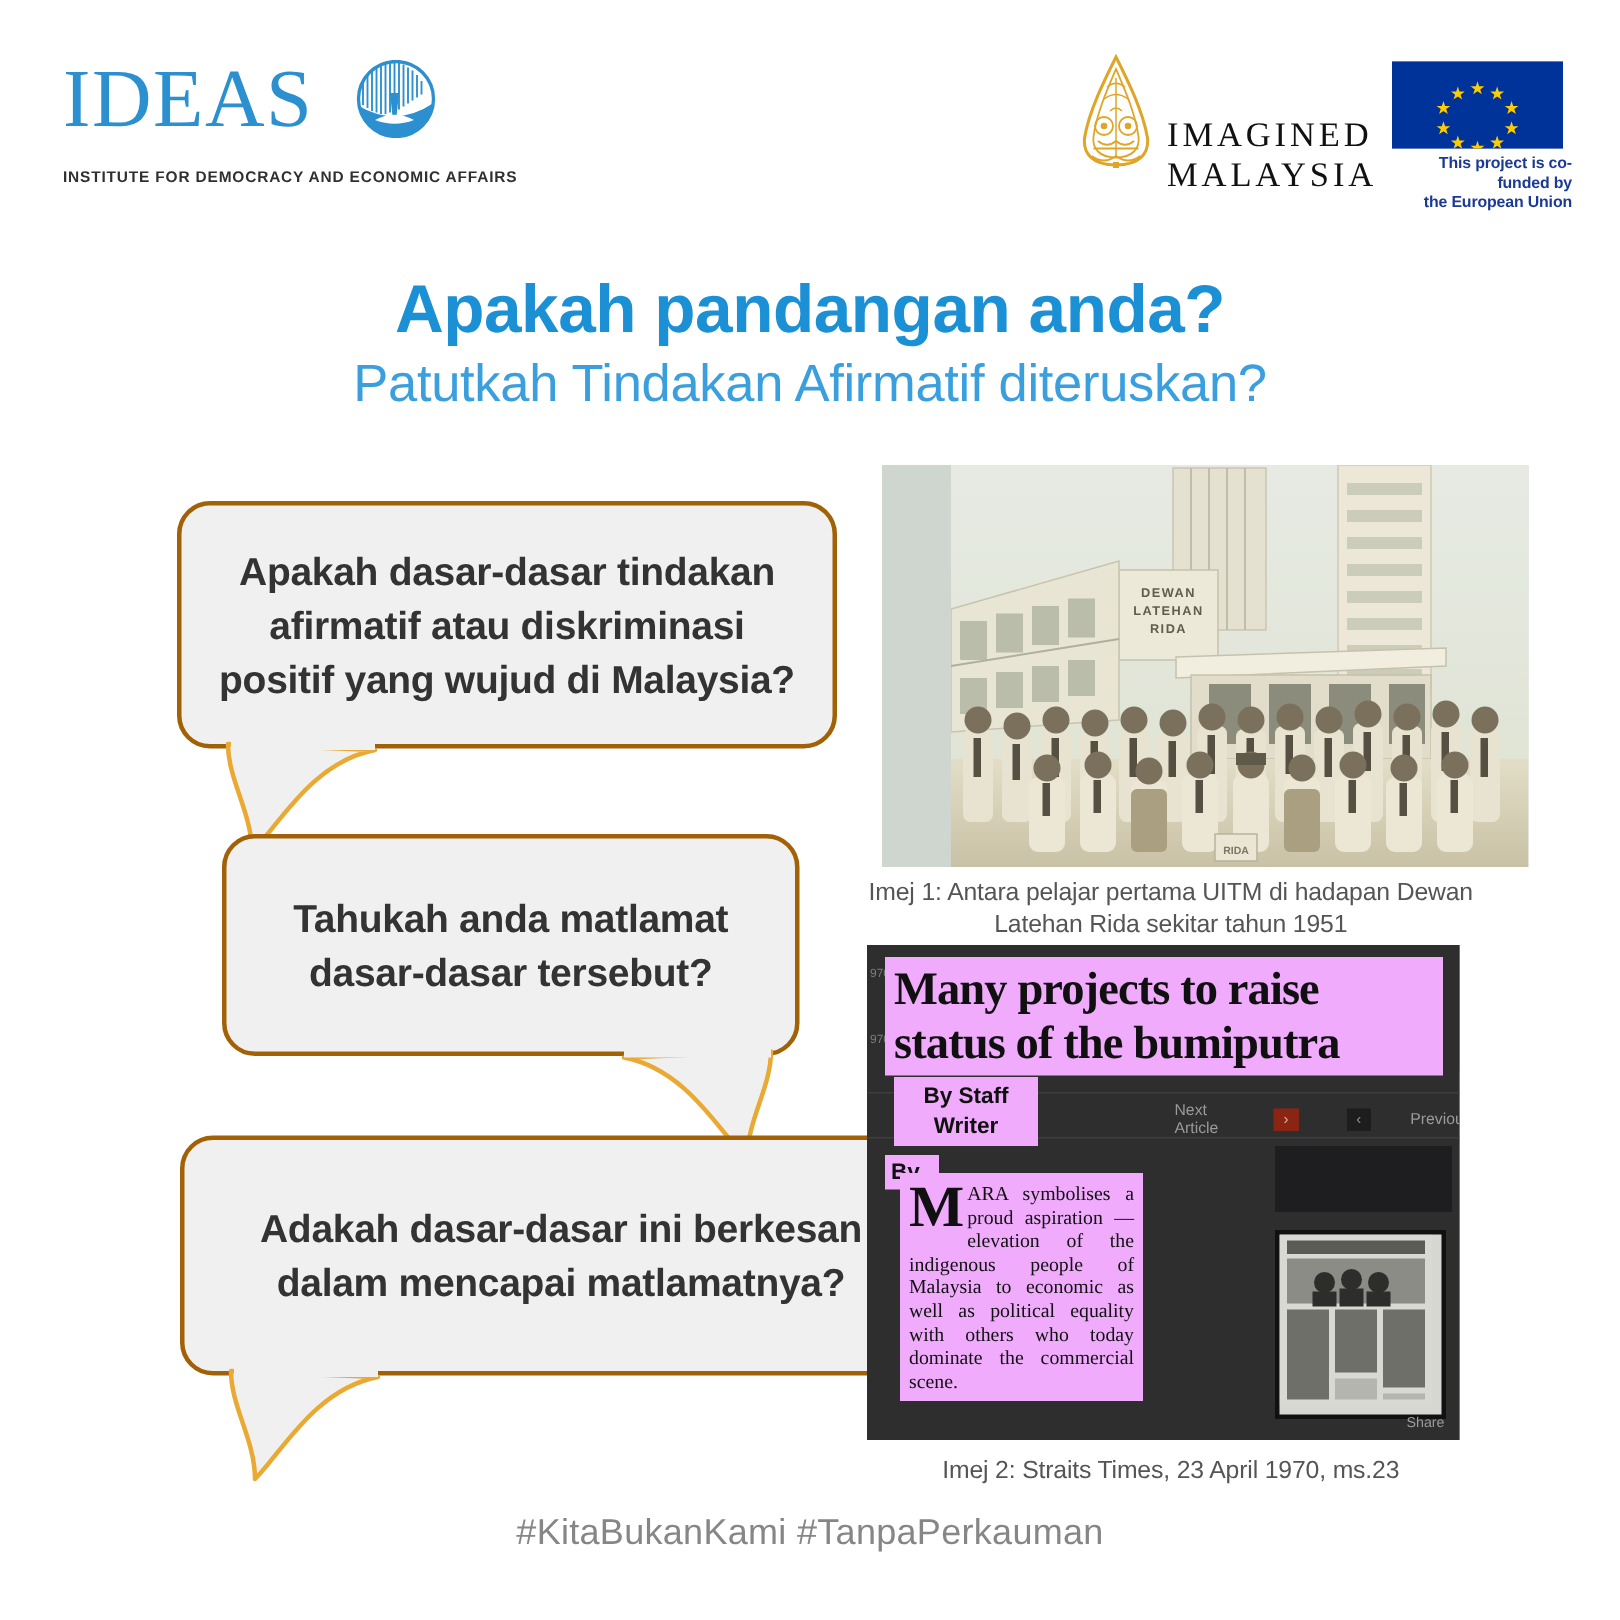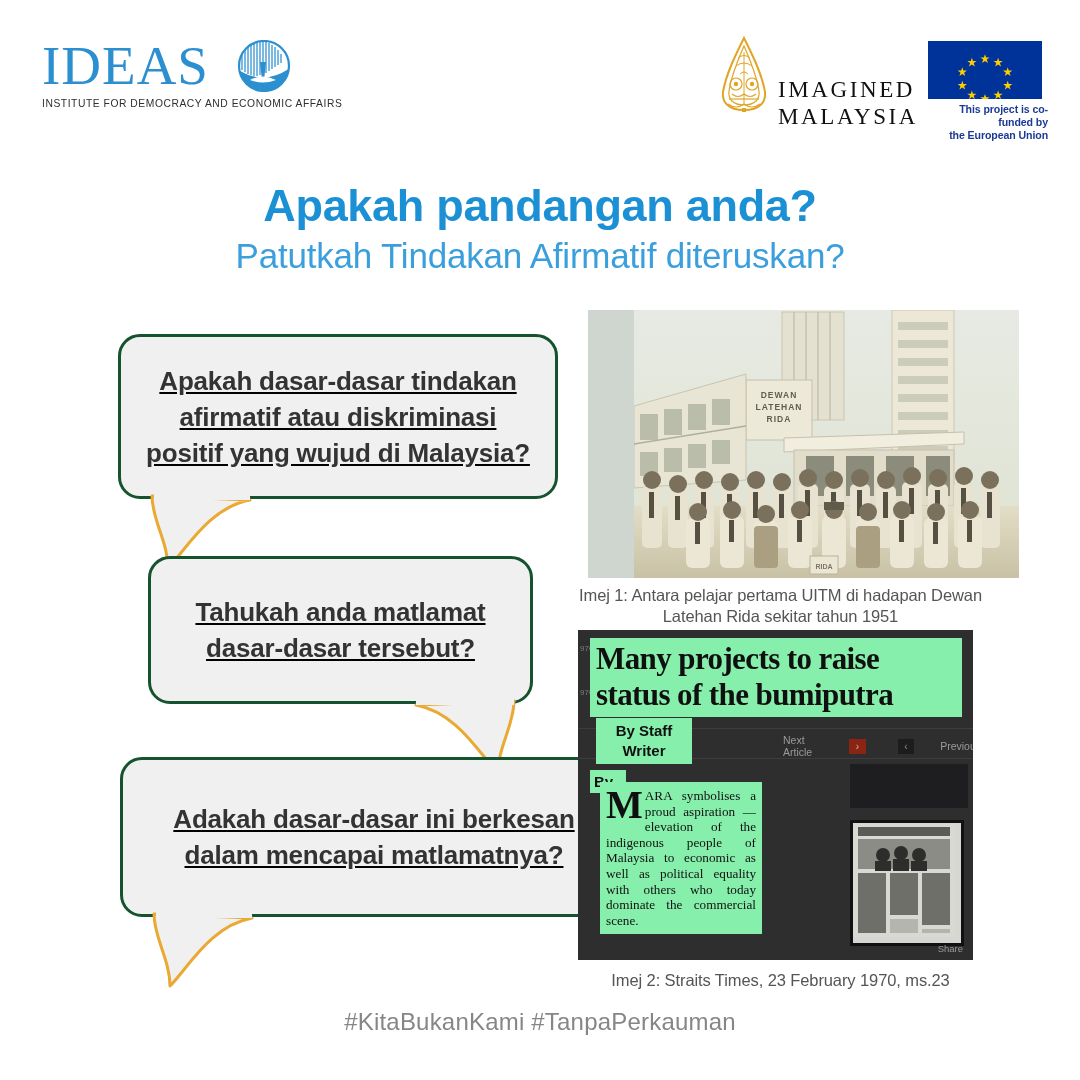--- a/index.html
+++ b/index.html
@@ -48,22 +48,22 @@
     top: 2px;
     width: 56px;
     height: 52px;
   }
   #ideas-tagline {
     display: block;
     font-family: "Liberation Sans", sans-serif;
     font-size: 10.3px;
     letter-spacing: 0.55px;
     color: #2f2f2f;
-    font-weight: normal;
-    margin-top: 3px;
+    font-weight: bold;
+    margin-top: 18px;
     white-space: nowrap;
   }
 
   
   #im-logo {
     position: absolute;
     left: 716px;
     top: 36px;
     width: 190px;
     height: 80px;
@@ -137,28 +137,27 @@
     letter-spacing: -0.2px;
     line-height: 44px;
     margin-top: 2px;
   }
 
   
   .bubble-wrap { position: absolute; }
   .bubble {
     position: relative;
     background: #f0f0f0;
-    border: 3px solid #14532d;
+    border: 3px solid #a16207;
     border-radius: 22px;
     box-sizing: border-box;
     display: flex;
     align-items: center;
     justify-content: flex-start;
     text-align: center;
-    text-decoration: underline;
   }
   .bubble-text {
     font-size: 26px;
     font-weight: bold;
     line-height: 36px;
     color: #333333;
     padding: 0 22px;
     letter-spacing: -0.2px;
   }
   .tail { position: absolute; }
@@ -199,21 +198,21 @@
     font-weight: 300;
     letter-spacing: -0.1px;
   }
   #caption-1 { left: 578px; top: 585px; width: 405px; }
   #caption-2 { left: 578px; top: 970px; width: 405px; }
 
   
   .np-bg { position: absolute; inset: 0; background: #2e2e2e; }
   .np-white {
     position: absolute;
-    background: #86efac;
+    background: #f0abfc;
     color: #101010;
     font-family: "Liberation Serif", serif;
     font-weight: bold;
   }
   .np-headline {
     left: 12px; top: 8px;
     width: 372px;
     font-size: 31px;
     line-height: 36px;
     letter-spacing: -0.6px;
@@ -696,15 +695,15 @@
   </div>
 
   <div class="np-white np-by2">By</div>
 
   <div class="np-white np-body">
     <span class="dropcap">M</span><span>ARA symbolises a proud aspiration — elevation of the indigenous people of Malaysia to economic as well as political equality with others who today dominate the commercial scene.</span>
   </div>
 
   <div class="np-share">Share</div>
 </div>
-<div id="caption-2" class="caption">Imej 2:  Straits Times, 23 February 1970, ms.23</div>
+<div id="caption-2" class="caption">Imej 2:  Straits Times, 23 April 1970, ms.23</div>
 
 <div id="footer">#KitaBukanKami #TanpaPerkauman</div>
 
 </body></html>

